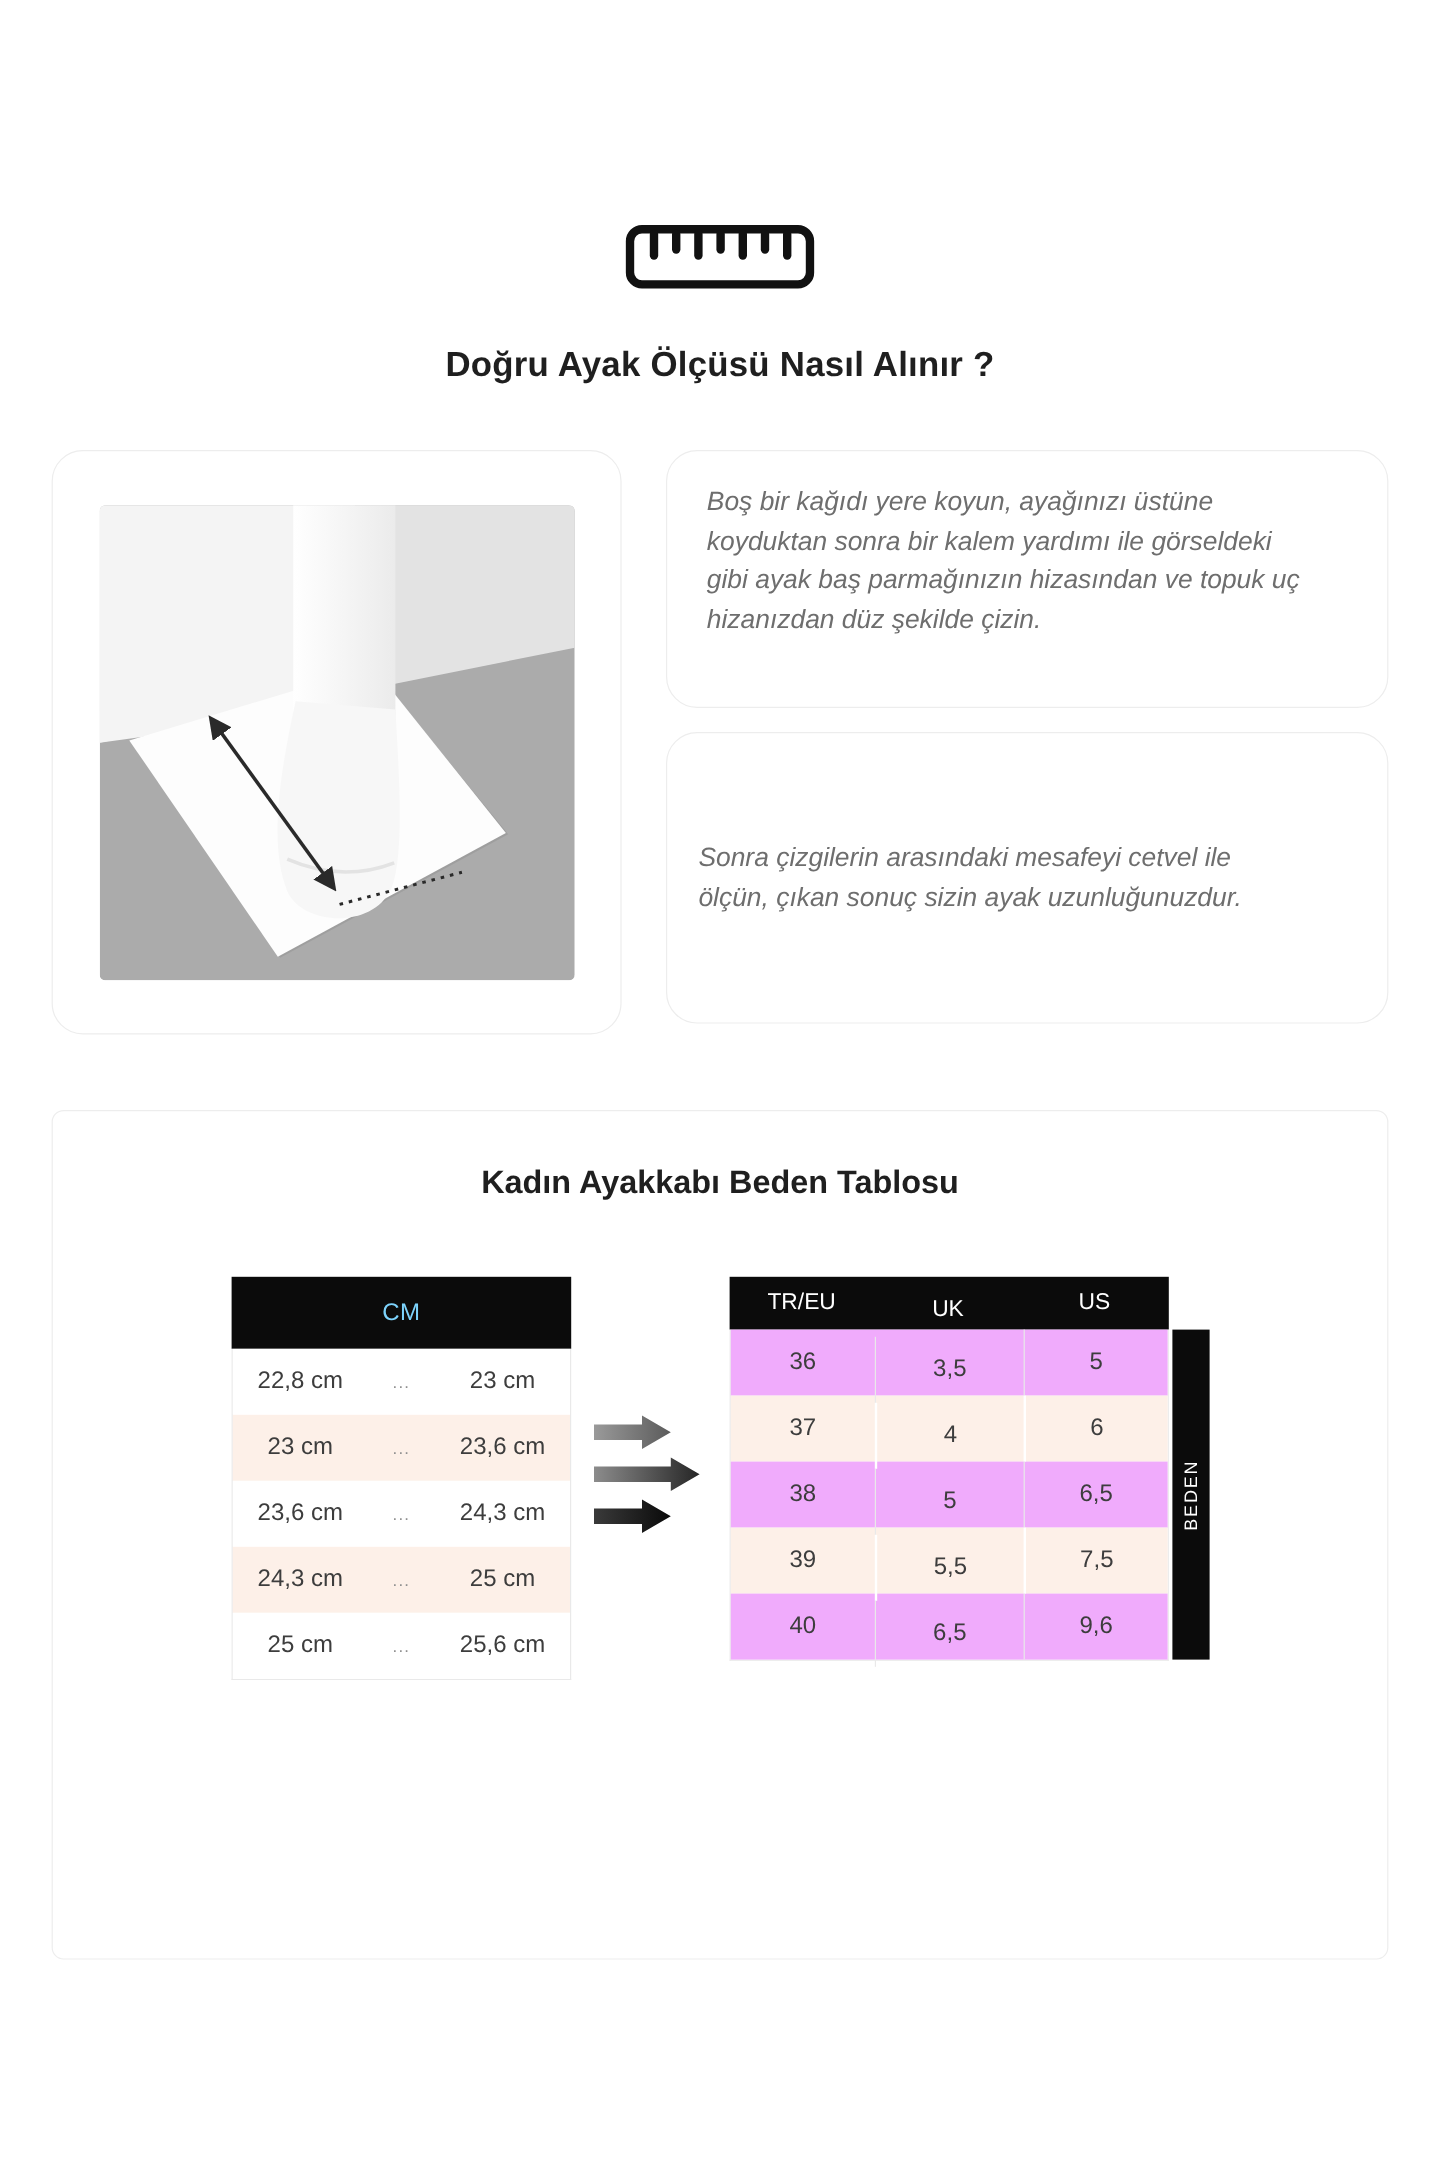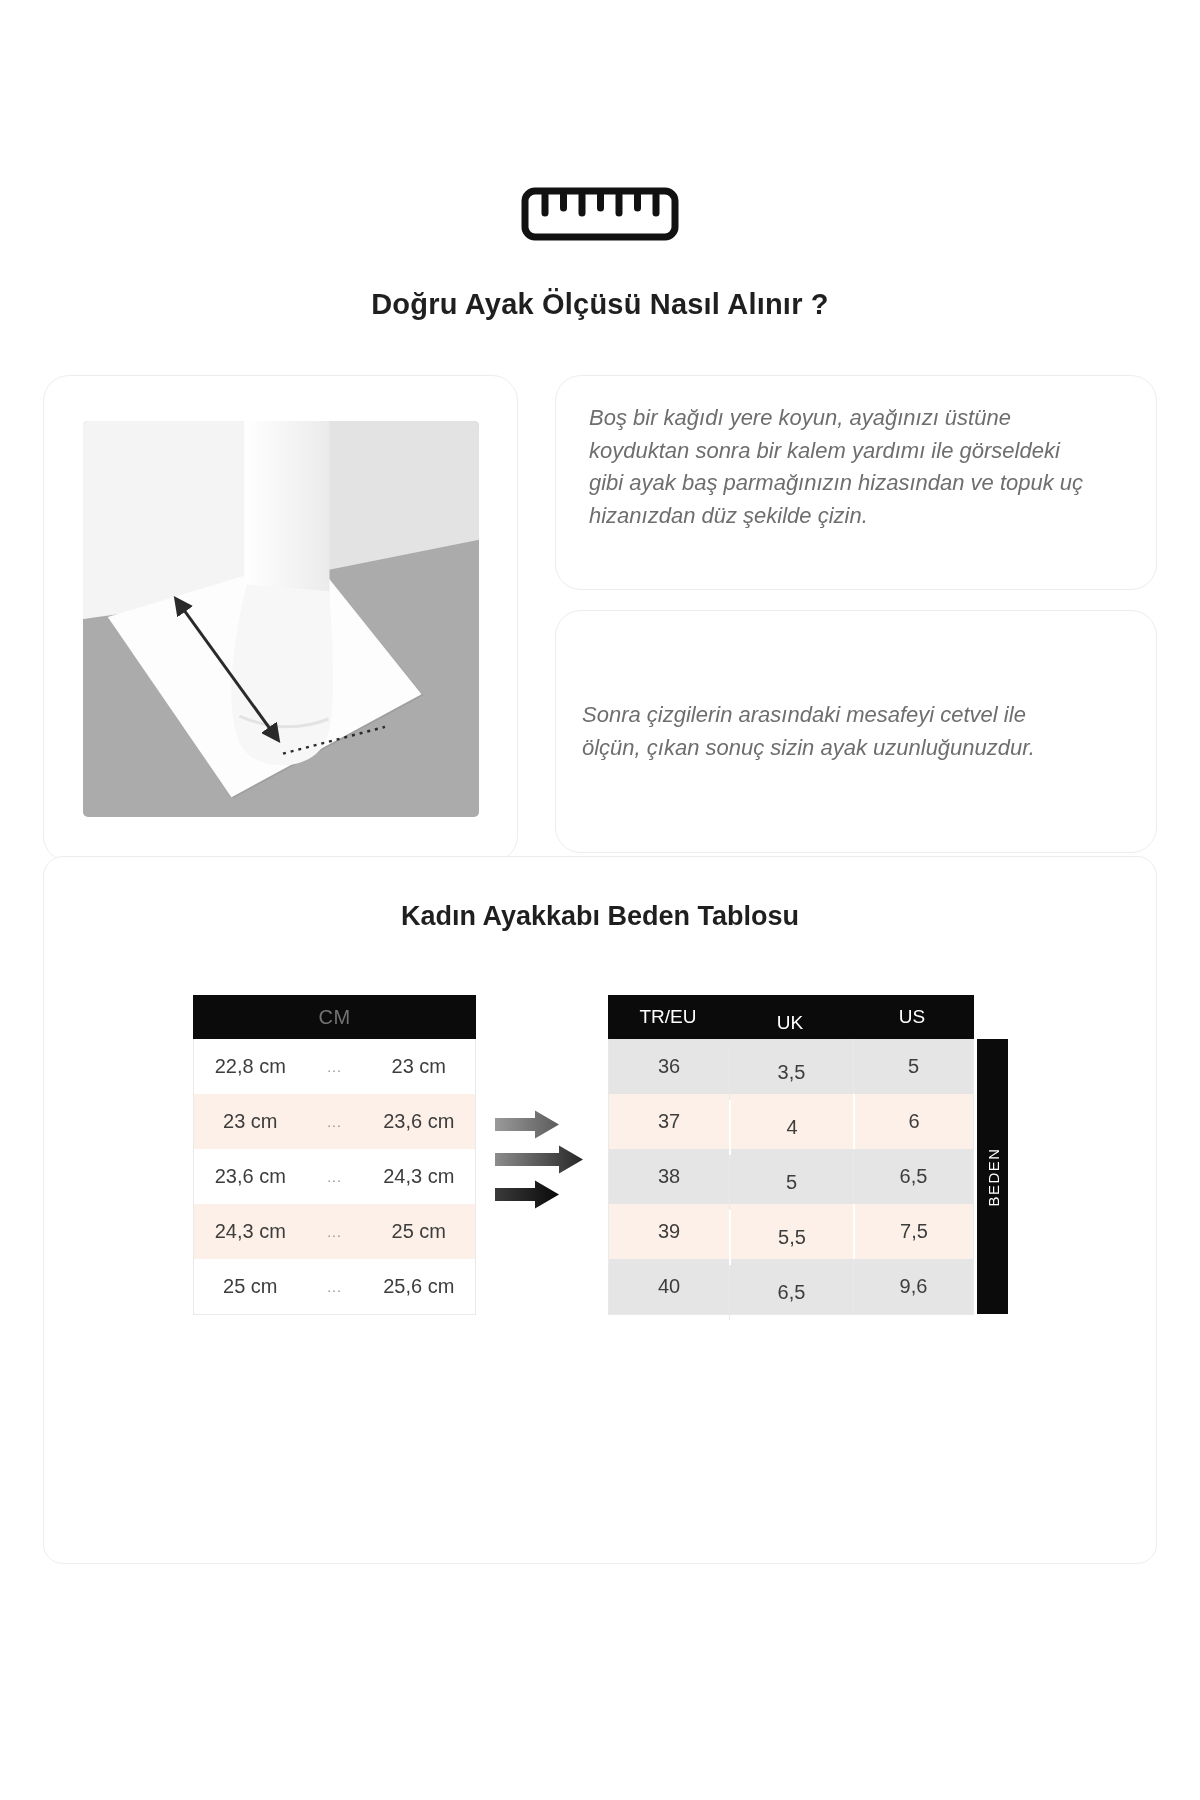--- a/index.html
+++ b/index.html
@@ -33,49 +33,49 @@
   .text-card{
     border:1px solid var(--card-border);border-radius:26px;background:#fff;width:100%;
   }
   .text-card.step1{height:215px;padding:26px 34px 0 33px;}
   .text-card.step2{height:243px;display:flex;align-items:center;padding:0 34px 0 26px;}
   .step-text{
     font-size:22px;line-height:32.5px;color:var(--body-text);max-width:495px;
   }
   
   .section-card{
-    position:absolute;top:856px;left:43px;width:1114px;height:708px;
-    border:1px solid var(--card-border);border-radius:20px;background:#fff;
+    position:absolute;top:925px;left:43px;width:1114px;height:708px;
+    border:1px solid var(--card-border);border-radius:10px;background:#fff;
   }
   .section-title{
     position:absolute;top:44px;left:0;width:100%;text-align:center;
     font-size:27px;font-weight:700;color:var(--title-text);
   }
   
   .cm-table{position:absolute;left:149px;top:138px;width:283px;}
   .cm-header{
-    height:44px;background:var(--header-bg);color:#737373;display:flex;
+    height:60px;background:var(--header-bg);color:#7dd3fc;display:flex;
     align-items:center;justify-content:center;font-size:20px;font-weight:500;letter-spacing:.5px;
   }
   .cm-body{border:1px solid #e9e9e9;border-top:none;}
   .cm-row{height:55px;display:flex;align-items:center;background:#fff;}
   .cm-row.alt{background:var(--stripe);}
   .cm-cell{flex:1;text-align:center;font-size:20px;color:var(--cell-text);}
   .cm-sep{width:56px;flex:none;text-align:center;font-size:14px;color:#8f8f8f;letter-spacing:1px;}
   
   .arrows{position:absolute;left:451px;top:248px;}
   
   .size-wrap{position:absolute;left:564px;top:138px;display:flex;}
   .size-main{width:366px;}
   .size-header{height:44px;background:var(--header-bg);display:flex;}
   .size-hcell{
     color:#fff;font-size:19px;font-weight:500;display:flex;align-items:center;justify-content:center;
   }
   .size-body{border:1px solid #e9e9e9;border-top:none;}
-  .size-row{height:55px;display:flex;align-items:center;background:#e5e5e5;}
+  .size-row{height:55px;display:flex;align-items:center;background:#f0abfc;}
   .size-row.alt{background:var(--stripe);}
   .size-cell{
     text-align:center;font-size:20px;color:var(--cell-text);
     display:flex;align-items:center;justify-content:center;height:100%;
   }
   .col-0{width:120px;} .col-1{width:124px;margin-top:11px;} .col-2{width:120px;}
   .size-row .size-cell + .size-cell{border-left:1px solid #e9e9e9;}
   .size-row.alt .size-cell + .size-cell{border-left:2px solid #fff;}
   .beden-bar{
     width:31px;height:275px;background:var(--header-bg);margin-left:3px;margin-top:44px;

